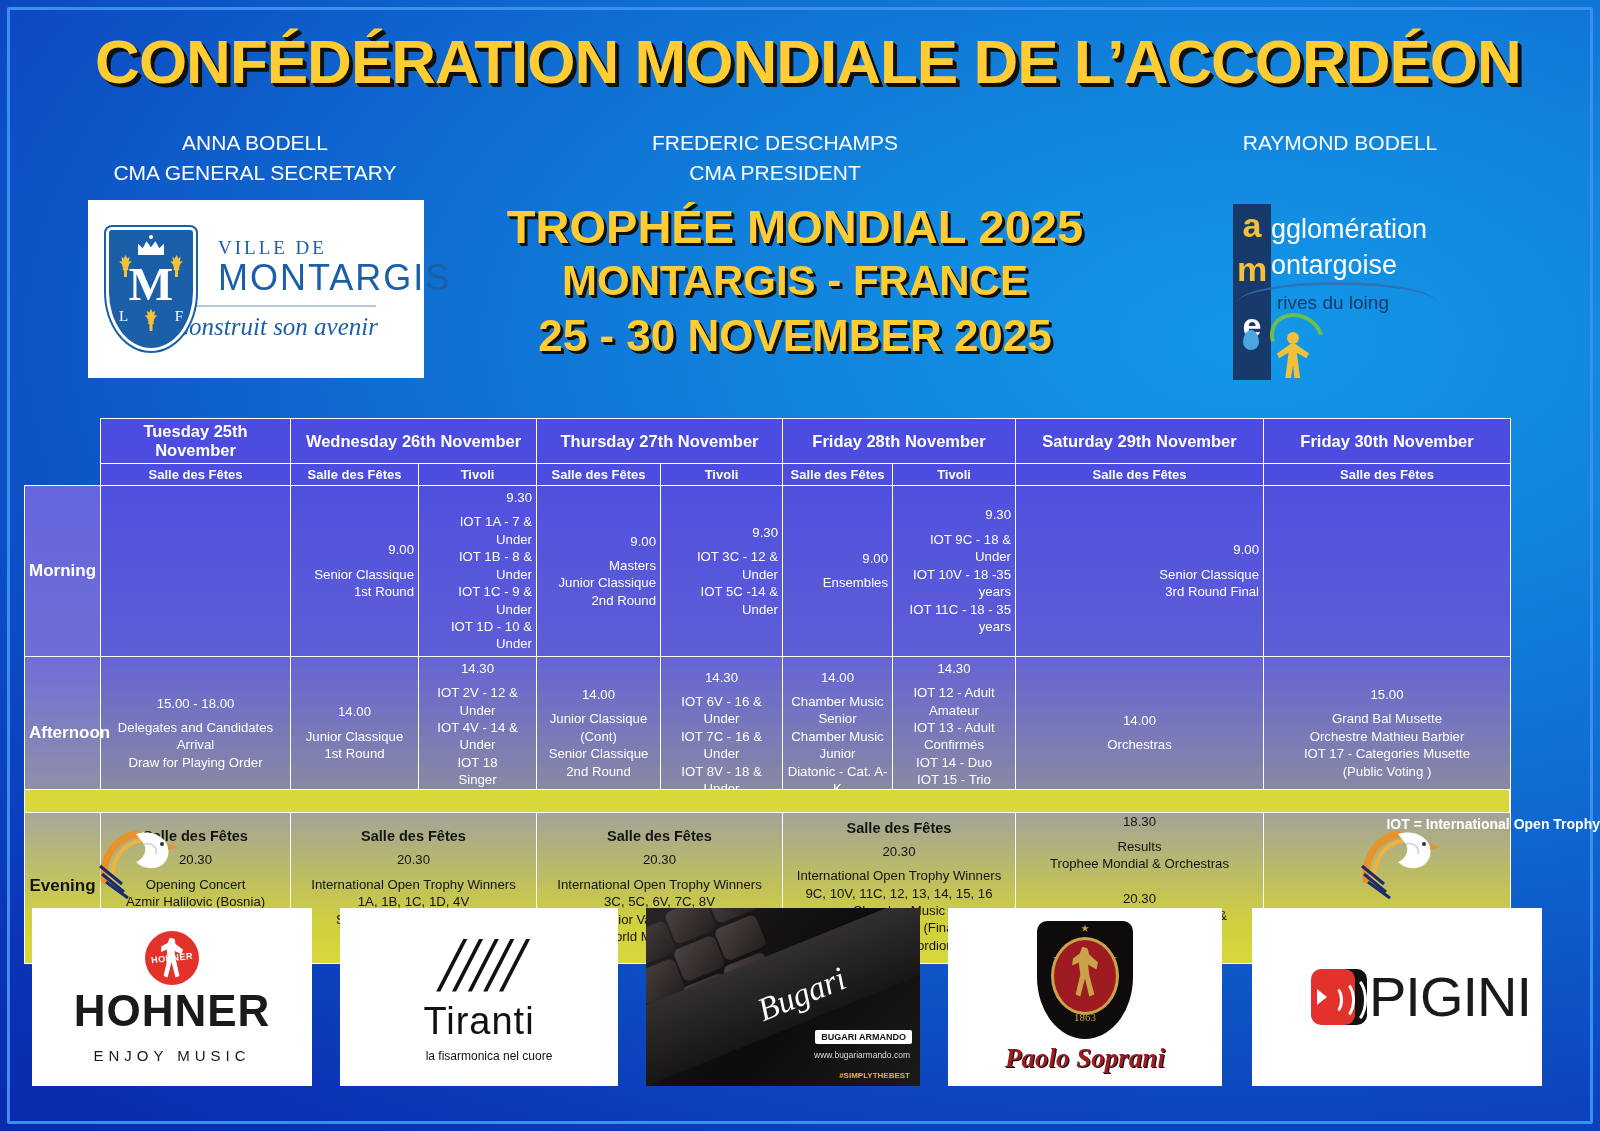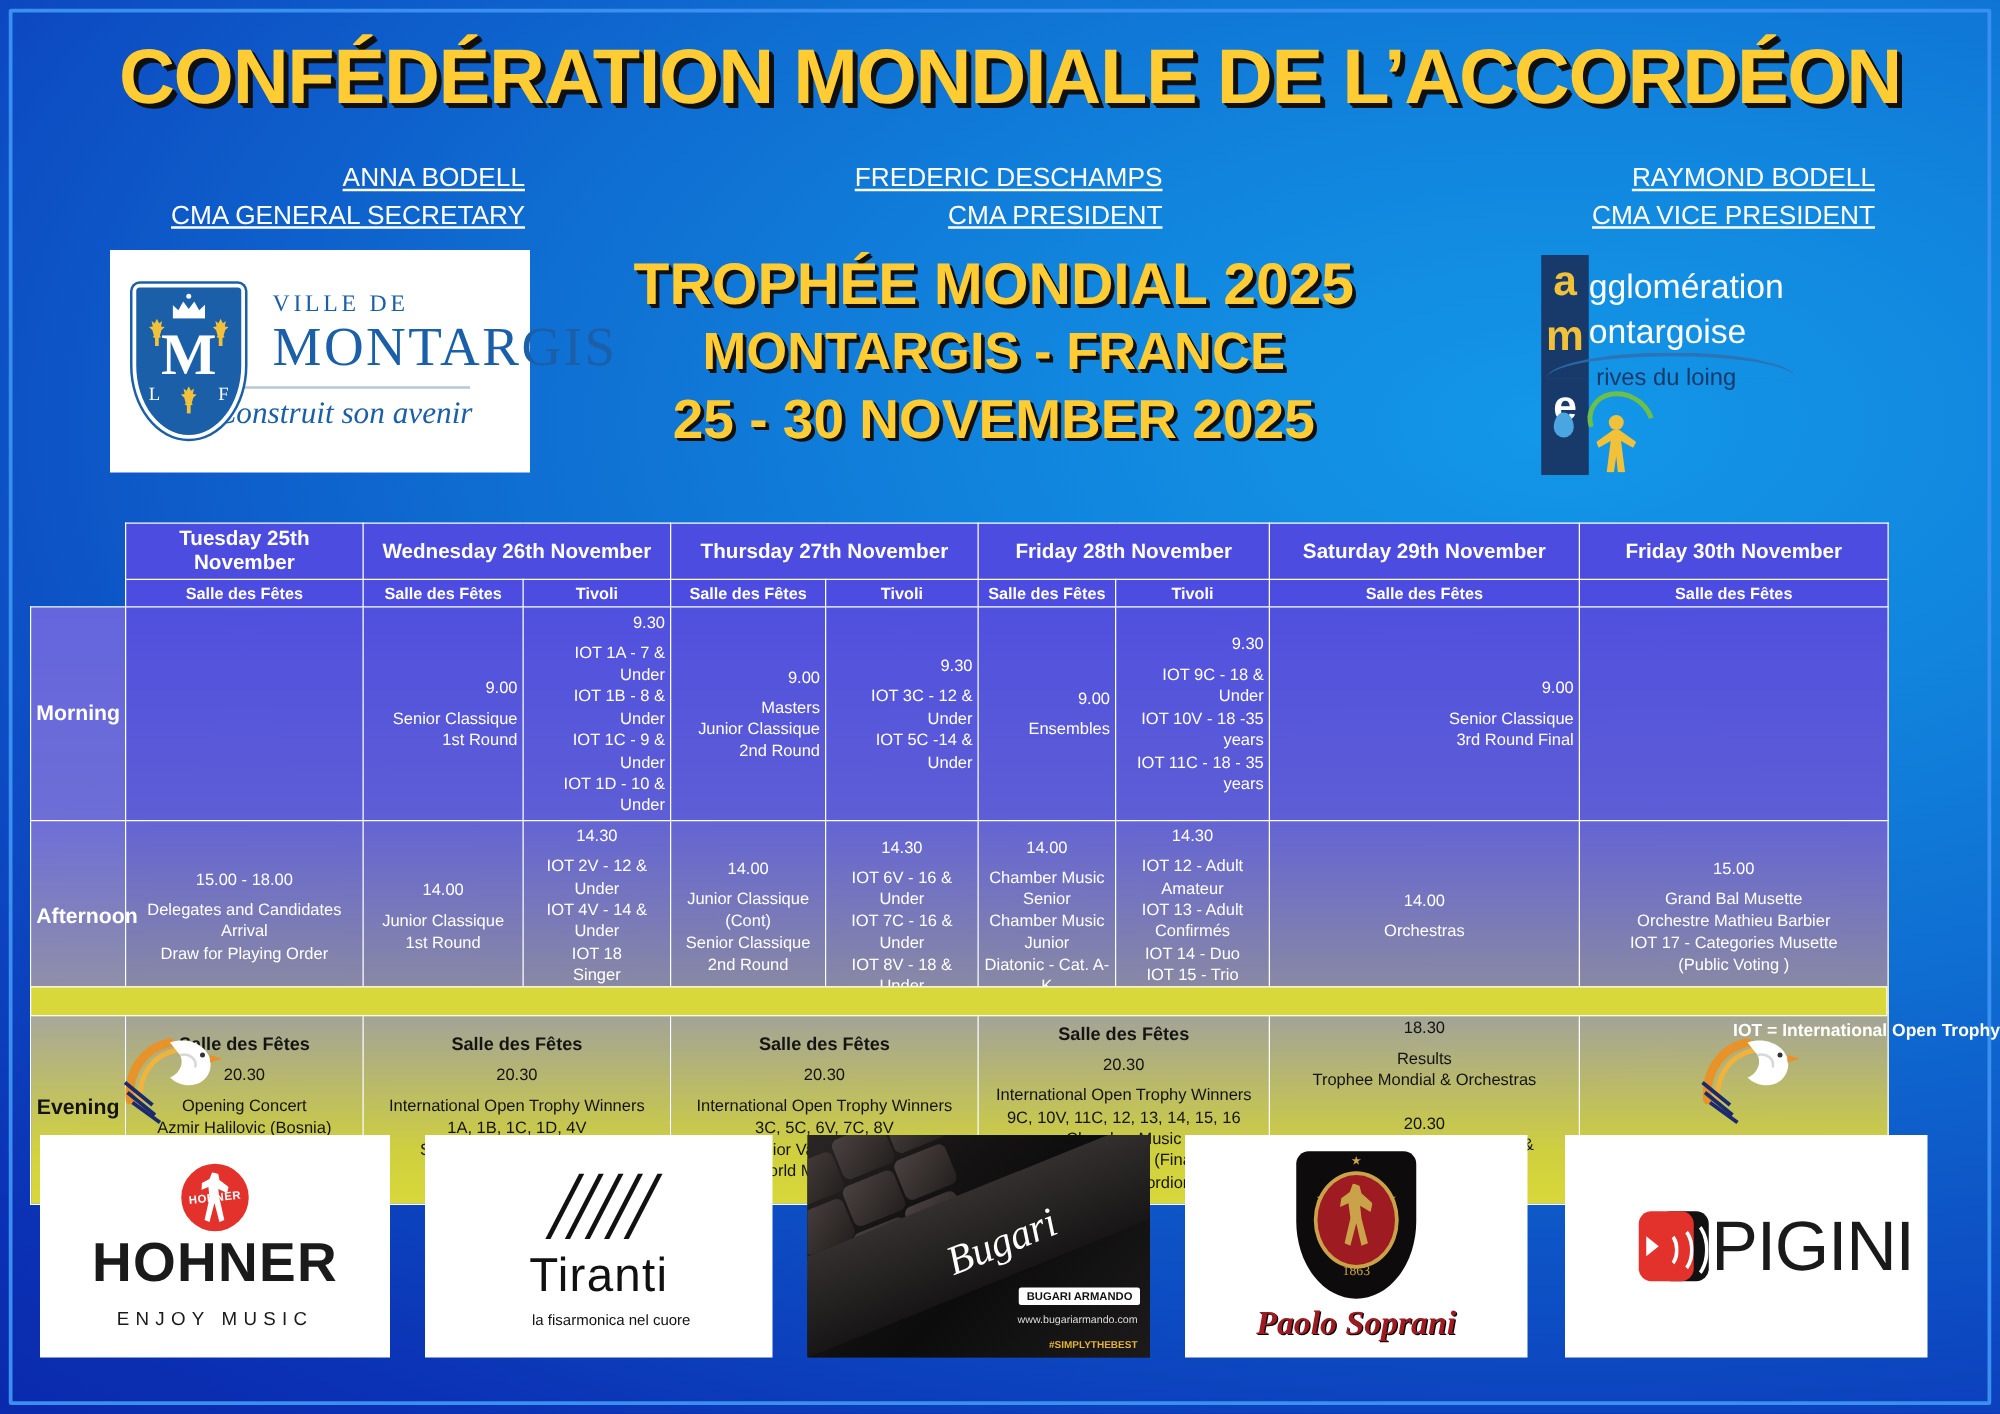--- a/index.html
+++ b/index.html
@@ -25,21 +25,21 @@
   .main-title{
     position:absolute;left:16px;right:0;top:26px;
     text-align:center;
     font-size:62px;font-weight:bold;letter-spacing:-1px;
     color:#FFCC33;
     text-shadow: 3px 3px 0 #101010, 4px 4px 0 #101010, 2px 2px 0 #101010;
     white-space:nowrap;
     font-family:"Liberation Sans", sans-serif;
   }
   .officials{position:absolute;left:0;right:0;top:128px;height:66px;}
-  .official{position:absolute;text-align:right;color:#ffffff;font-size:21px;line-height:1.45;text-decoration:underline;}
+  .official{position:absolute;text-align:center;color:#ffffff;font-size:21px;line-height:1.45;}
   .official .name{display:block;}
   .official .role{display:block;}
   .off-left{left:90px;width:330px;}
   .off-mid{left:620px;width:310px;}
   .off-right{left:1180px;width:320px;}
 
   .event-title{
     position:absolute;left:455px;width:680px;top:203px;
     text-align:center;color:#FFCC33;font-weight:bold;
     text-shadow: 3px 3px 0 #101010, 2px 2px 0 #101010;
@@ -75,21 +75,21 @@
   .shield .lt{position:absolute;left:13px;bottom:26px;color:#fff;font-size:15px;font-family:"Liberation Serif",serif;}
   .shield .rt{position:absolute;right:13px;bottom:26px;color:#fff;font-size:15px;font-family:"Liberation Serif",serif;}
   .fleur{position:absolute;width:15px;height:22px;background:#F2C13A;
     clip-path:polygon(50% 0,62% 16%,78% 8%,72% 28%,92% 30%,74% 42%,66% 62%,72% 66%,60% 70%,60% 100%,40% 100%,40% 70%,28% 66%,34% 62%,26% 42%,8% 30%,28% 28%,22% 8%,38% 16%);
   }
   .fleur.f1{left:12px;top:28px;}
   .fleur.f2{right:12px;top:28px;}
   .fleur.f3{left:50%;transform:translateX(-50%);bottom:20px;}
   .mont-text{margin-left:22px;}
   .mont-text .ville{font-family:"Liberation Serif", serif;color:#1b5fa8;font-size:19px;letter-spacing:3px;}
-  .mont-text .mname{font-family:Liberation Serif, serif;color:#1b5fa8;font-size:44px;letter-spacing:2px;line-height:1.05;}
+  .mont-text .mname{font-family:Liberation Sans, sans-serif;color:#1b5fa8;font-size:36px;letter-spacing:2px;line-height:1.05;}
   .mont-text .rule{height:2px;background:#b9c8d8;margin:8px 0 6px 0;width:268px;margin-left:-110px;}
   .mont-text .slogan{font-family:"Liberation Serif", serif;color:#1b5fa8;font-size:25px;font-style:italic;text-align:right;width:270px;margin-left:-110px;}
 
   
   .ame-logo{position:absolute;left:1225px;top:200px;width:300px;height:180px;}
   .ame-bar{position:absolute;left:8px;top:4px;width:38px;height:176px;background:#173a6b;}
   .ame-letters{position:absolute;left:8px;top:4px;width:38px;text-align:center;color:#F2C13A;
     font-family:"Liberation Sans",sans-serif;font-weight:bold;line-height:1.0;}
   .ame-letters span{display:block;font-size:34px;}
   .ame-letters span.a{margin-top:4px;}
@@ -218,21 +218,20 @@
     <div class="official off-left">
       <span class="name">ANNA BODELL</span>
       <span class="role">CMA GENERAL SECRETARY</span>
     </div>
     <div class="official off-mid">
       <span class="name">FREDERIC DESCHAMPS</span>
       <span class="role">CMA PRESIDENT</span>
     </div>
     <div class="official off-right">
       <span class="name">RAYMOND BODELL</span>
-      <span class="role">CMA VICE PRESIDENT</span>
     </div>
   </div>
 
   <div class="event-title">
     <span class="l1">TROPHÉE MONDIAL 2025</span>
     <span class="l2">MONTARGIS - FRANCE</span>
     <span class="l3">25 - 30 NOVEMBER 2025</span>
   </div>
 
   <div class="montargis-logo">

